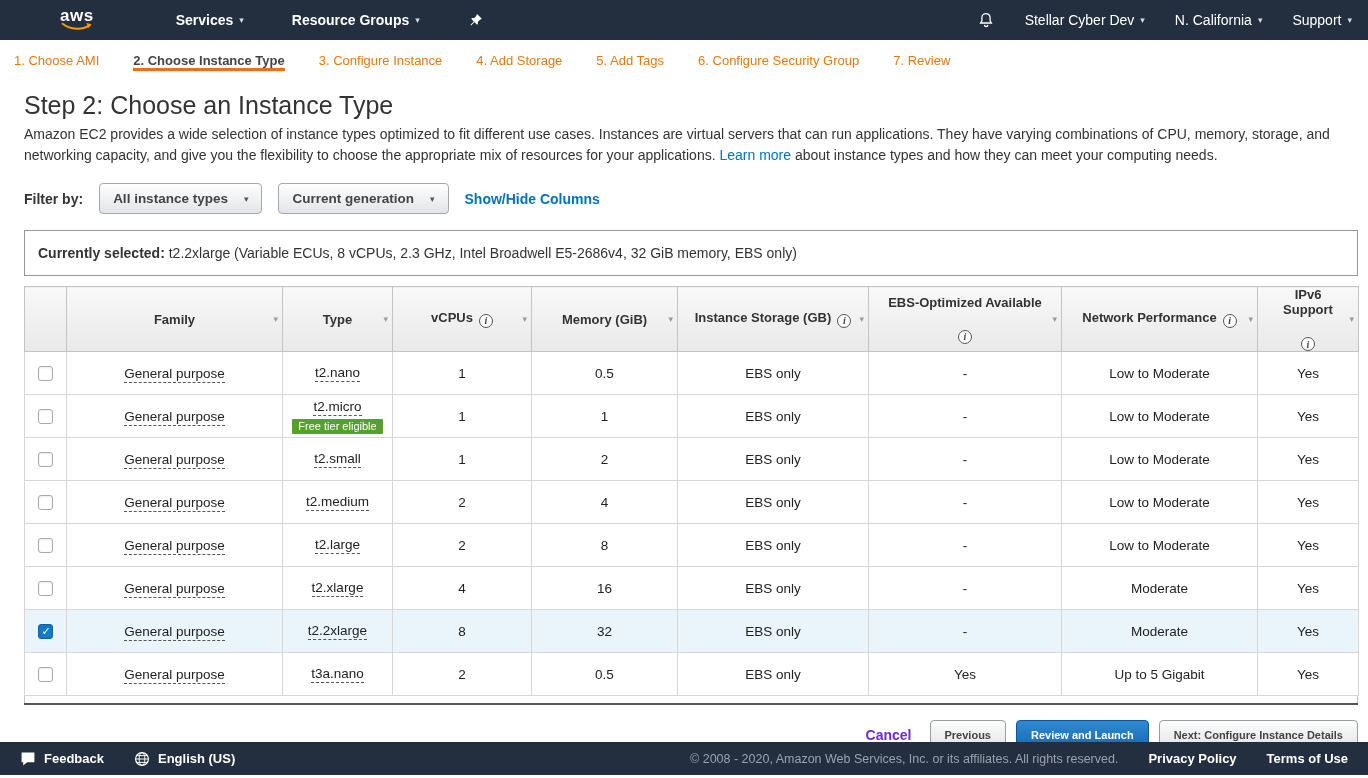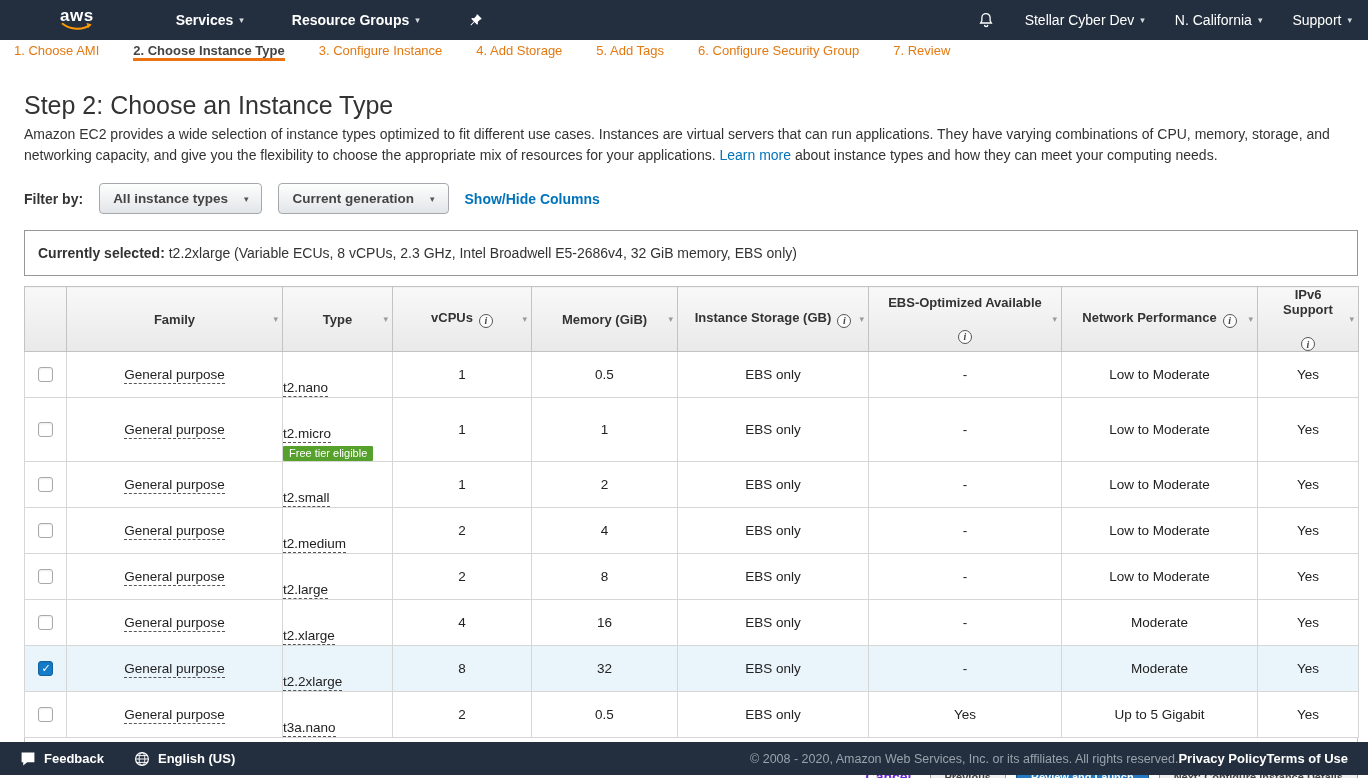--- a/index.html
+++ b/index.html
@@ -15,21 +15,21 @@
   .aws-logo { display:flex; flex-direction:column; align-items:center; margin:0 34px 0 44px; cursor:pointer; }
   .aws-text { color:#fff; font-weight:bold; font-size:17px; line-height:13px; letter-spacing:.5px; }
   .nav-item { color:#fff; font-size:14px; font-weight:bold; cursor:pointer; display:flex; align-items:center; white-space:nowrap; }
   .nav-item.plain { font-weight:normal; }
   .caret { font-size:9px; color:#d5d9de; margin-left:6px; }
   .caret.dark { color:#555; }
   .nav-right { margin-left:auto; display:flex; align-items:center; gap:30px; }
   .icon-btn { display:flex; align-items:center; cursor:pointer; }
 
   
-  .steps { display:flex; align-items:flex-start; gap:34px; height:41px; background:#fff; padding-left:14px; }
+  .steps { display:flex; align-items:center; gap:34px; height:41px; background:#fff; padding-left:14px; }
   .step { color:#e47911; font-size:13px; display:flex; align-items:center; cursor:pointer;
           border-bottom:3px solid transparent; padding-top:3px; text-decoration:none; white-space:nowrap; }
   .step.active { color:#444; font-weight:bold; border-bottom-color:#ec7211; }
 
   
   .main { padding:0 24px; }
   .page-title { font-size:25px; font-weight:400; color:#333; margin-top:10px; }
   .intro { font-size:14px; line-height:21px; color:#333; margin-top:4px; }
   .link { color:#0073bb; cursor:pointer; text-decoration:none; }
   .link.bold { font-weight:bold; }
@@ -52,40 +52,40 @@
   .inst tbody tr.selected td { background:#e9f4fb; }
   .sort-caret { position:absolute; right:4px; top:50%; transform:translateY(-50%); font-size:9px; color:#9a9a9a; font-weight:normal; }
   .info { display:inline-flex; width:14px; height:14px; border:1px solid #555; border-radius:50%;
           color:#444; font:italic bold 10px/11px "Liberation Serif",serif; align-items:center;
           justify-content:center; margin-left:6px; vertical-align:-2px; cursor:pointer; background:#fdfdfd; }
   .th-stack { display:flex; flex-direction:column; align-items:center; gap:20px; line-height:15px; }
   .th-stack .info { margin-left:0; }
   .u { border-bottom:1px dashed #555; padding-bottom:1px; cursor:help; }
   .badge { display:inline-block; background:#55a12c; color:#fff; font-size:11px; font-weight:normal;
            padding:1px 6px 2px; margin-top:3px; border-radius:1px; }
-  .type-wrap { display:flex; flex-direction:column; align-items:flex-start;margin-top:28px; }
+  .type-wrap { display:flex; flex-direction:column; align-items:center; }
   .cb { width:15px; height:15px; border:1px solid #a9a9a9; border-radius:3px; margin:0 auto; background:#fff;
         box-shadow:inset 0 1px 2px rgba(0,0,0,.08); cursor:pointer; position:relative; }
   .cb.checked { background:#147bc9; border-color:#10619e; }
   .cb.checked::after { content:"✓"; color:#fff; font-size:11px; font-weight:bold; position:absolute; left:2.5px; top:0; }
   .cutoff { height:7px; background:#fff; border-left:1px solid #c3c3c3; border-right:1px solid #c3c3c3; }
 
   
   .actions { display:flex; justify-content:flex-end; align-items:center; gap:10px; margin-top:15px; width:1334px; }
   .btn { border:1px solid #9b9b9b; border-radius:4px; background:linear-gradient(#fdfdfd,#dfe2e4);
          padding:8px 14px; font-size:11px; font-weight:bold; color:#444; cursor:pointer; font-family:inherit; }
   .btn-primary { background:linear-gradient(#2d8ad2,#1a67b0); border-color:#15548f; color:#fff; }
   .link-cancel { color:#6d28d9; font-weight:bold; font-size:14px; margin-right:8px; cursor:pointer; text-decoration:none; }
 
   
   .footer { position:absolute; left:0; bottom:3px; width:100%; height:33px; background:#232f3e;
             display:flex; align-items:center; color:#fff; font-size:13px; padding:0 20px; }
   .footer-left { display:flex; align-items:center; gap:30px; font-weight:bold; }
   .f-item { display:flex; align-items:center; gap:8px; cursor:pointer; }
-  .footer-right { margin-left:auto; display:flex; align-items:center; }
+  .footer-right { margin-left:auto; display:flex; align-items:center; gap:30px; }
   .copyright { color:#9aa2ad; font-size:12.5px; font-weight:normal; }
   .f-link { color:#fff; font-weight:bold; cursor:pointer; text-decoration:none; }
 </style>
 </head>
 <body>
 
 <header class="topnav">
   <div class="nav-left">
     <div class="aws-logo">
       <span class="aws-text">aws</span>

